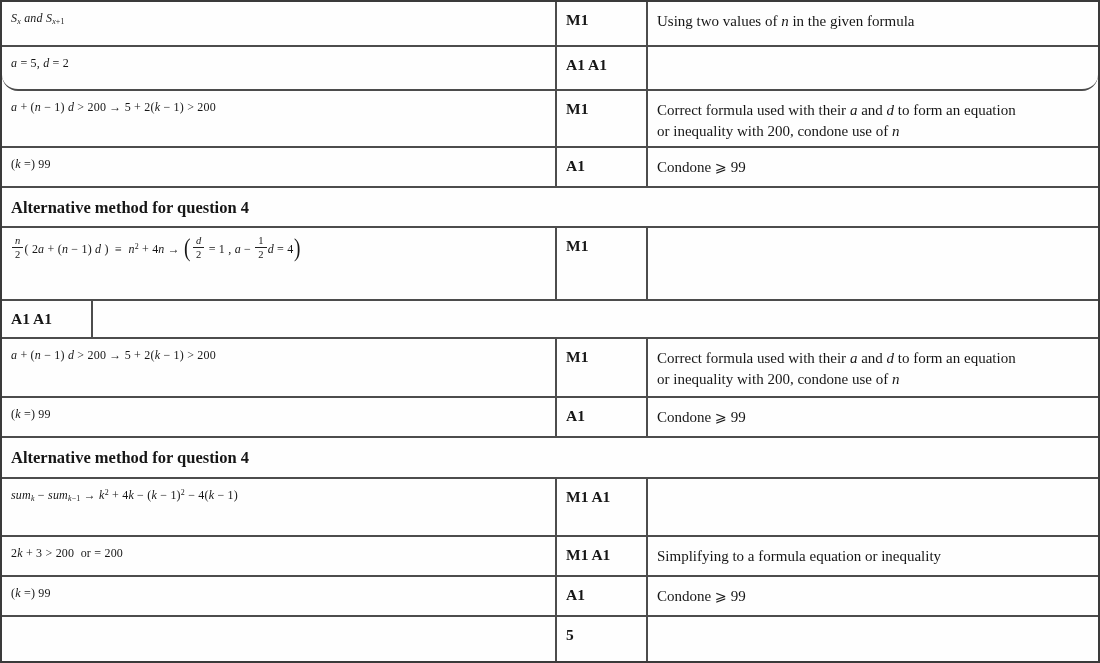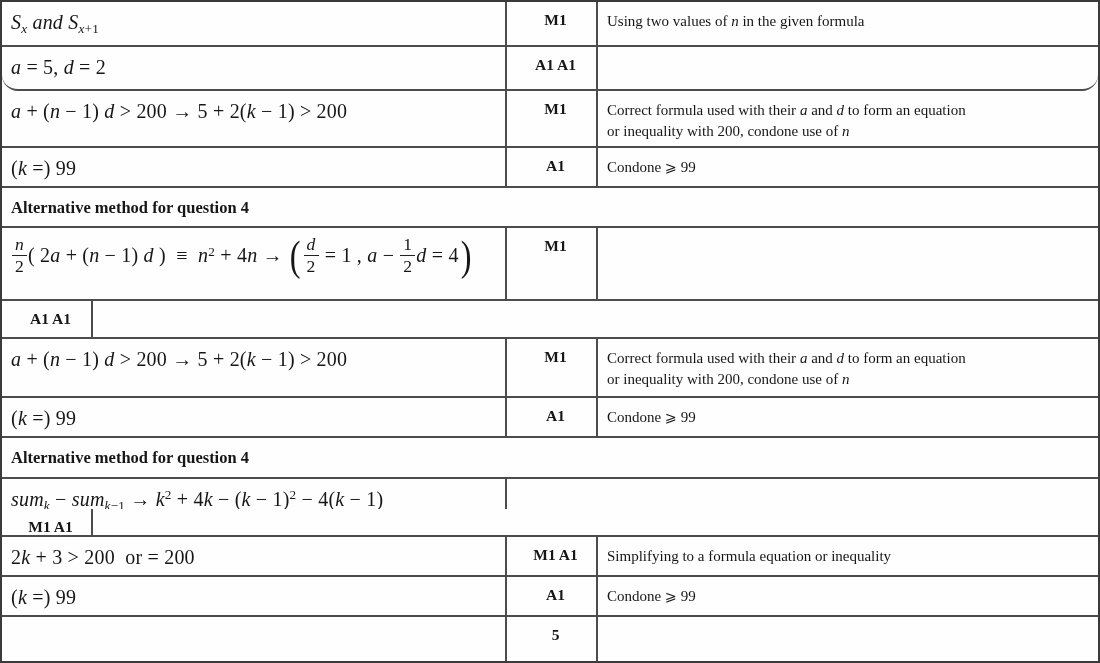--- a/index.html
+++ b/index.html
@@ -5,23 +5,23 @@
   html,body{margin:0;padding:0;background:#ffffff;}
   .page{
     width:1100px;height:663px;box-sizing:border-box;
     border:2px solid #3a3a3a;background:#fefefe;
     font-family:"Liberation Serif","DejaVu Serif",serif;color:#161616;
     overflow:hidden;
   }
   .row{display:flex;box-sizing:border-box;border-bottom:2px solid #4c4c4c;}
   .row:last-child{border-bottom:none;}
   .cell{box-sizing:border-box;padding:9px 10px 3px 9px;overflow:hidden;}
-  .wcell{width:505px;border-right:2px solid #4c4c4c;font-size:20px;letter-spacing:.2px;}
+  .wcell{width:555px;border-right:2px solid #4c4c4c;font-size:12px;letter-spacing:.2px;}
   .mcell{width:91px;border-right:2px solid #4c4c4c;font-weight:bold;
-         text-align:center;font-size:15.5px;padding-right:1px;white-space:nowrap;}
+         text-align:left;font-size:15.5px;padding-right:1px;white-space:nowrap;}
   .ccell{flex:1;font-size:15px;line-height:1.42;}
   .hcell{width:100%;font-weight:bold;font-size:16.5px;padding-top:10px;}
   i{font-style:italic;}
   sup,sub{font-size:66%;line-height:0;}
   sup{vertical-align:0.5em;}
   sub{vertical-align:-0.3em;}
   .frac{display:inline-block;vertical-align:middle;text-align:center;
         font-size:.88em;line-height:1.08;position:relative;top:-2px;margin:0 1px;}
   .frac .num{display:block;border-bottom:1px solid #222;padding:0 3px 1px;}
   .frac .den{display:block;padding-top:1px;}
@@ -71,21 +71,21 @@
         <div class="cell ccell">Correct formula used with their <i>a</i> and <i>d</i> to form an equation<br>or inequality with 200, condone use of <i>n</i></div>
       </div>
       <div class="row" style="height: 40px;">
         <div class="cell wcell">(<i>k</i> =) 99</div>
         <div class="cell mcell">A1</div>
         <div class="cell ccell">Condone <span class="gs">⩾</span> 99</div>
       </div>
       <div class="row" style="height: 41px;">
         <div class="cell hcell">Alternative method for question 4</div>
       </div>
-      <div class="row" style="height: 58px; flex-direction: column;">
+      <div class="row" style="height: 58px;">
         <div class="cell wcell"><i>sum</i><sub><i>k</i></sub> − <i>sum</i><sub><i>k</i>−1</sub> → <i>k</i><sup>2</sup> + 4<i>k</i> − (<i>k</i> − 1)<sup>2</sup> − 4(<i>k</i> − 1)</div>
         <div class="cell mcell">M1 A1</div>
       </div>
       <div class="row" style="height: 40px;">
         <div class="cell wcell">2<i>k</i> + 3 &gt; 200 &nbsp;or = 200</div>
         <div class="cell mcell">M1 A1</div>
         <div class="cell ccell">Simplifying to a formula equation or inequality</div>
       </div>
       <div class="row" style="height: 40px;">
         <div class="cell wcell">(<i>k</i> =) 99</div>

